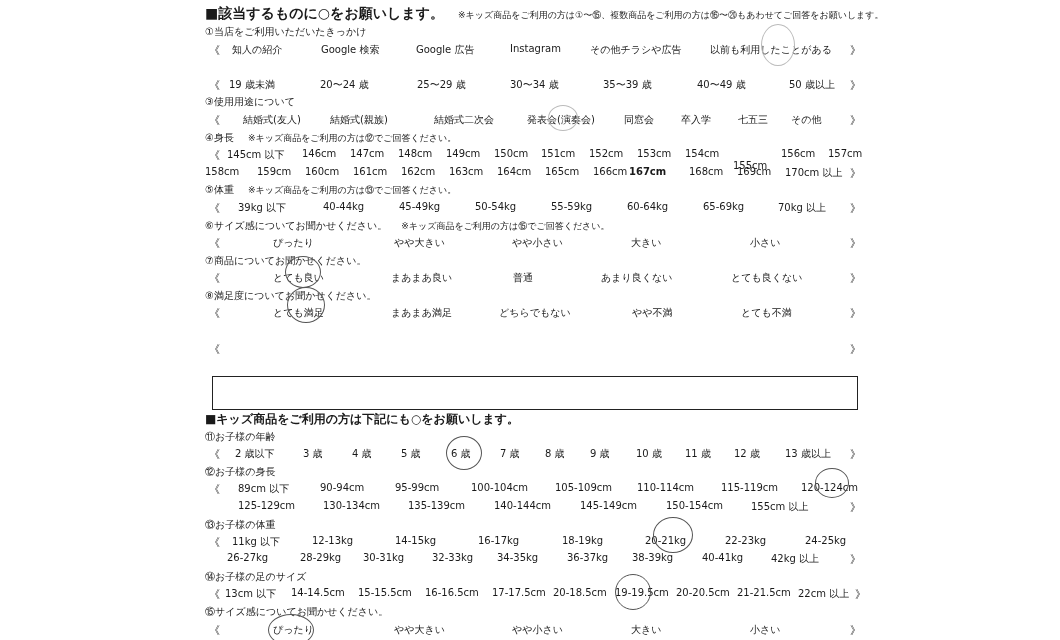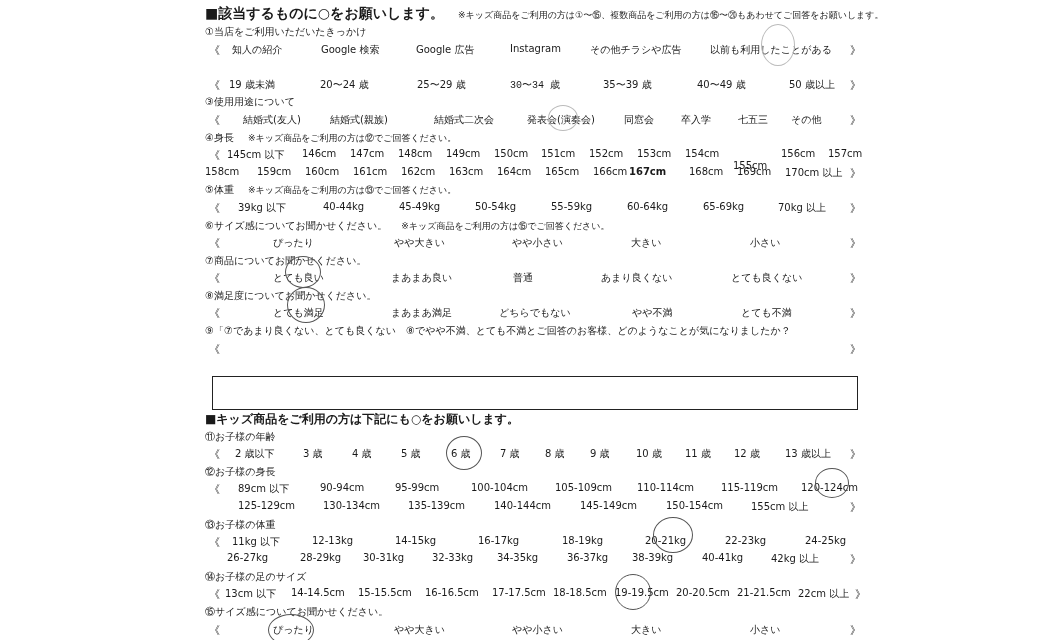--- a/index.html
+++ b/index.html
@@ -39,21 +39,21 @@
     <span class="opt" style="left:505px;">以前も利用したことがある</span>
     <span class="bracket" style="left:645px;">》</span>
   </div>
   <div class="circle faint" style="left:556px;top:24px;width:32px;height:40px;"></div>
 
   <div class="row" style="top:78px;">
     <span class="bracket" style="left:4px;">《</span>
     <span class="opt" style="left:24px;">19 歳未満</span>
     <span class="opt" style="left:115px;">20〜24 歳</span>
     <span class="opt" style="left:212px;">25〜29 歳</span>
-    <span class="opt" style="left:305px;font-family:Liberation Mono, monospace;">30〜34 歳</span>
+    <span class="opt" style="left:305px;">30〜34 歳</span>
     <span class="opt" style="left:398px;">35〜39 歳</span>
     <span class="opt" style="left:492px;">40〜49 歳</span>
     <span class="opt" style="left:584px;">50 歳以上</span>
     <span class="bracket" style="left:645px;">》</span>
   </div>
 
   <div class="line q" style="top:95px;">③使用用途について</div>
   <div class="row" style="top:113px;">
     <span class="bracket" style="left:4px;">《</span>
     <span class="opt" style="left:38px;">結婚式(友人)</span>
@@ -150,21 +150,20 @@
     <span class="bracket" style="left:4px;">《</span>
     <span class="opt" style="left:68px;">とても満足</span>
     <span class="opt" style="left:186px;">まあまあ満足</span>
     <span class="opt" style="left:294px;">どちらでもない</span>
     <span class="opt" style="left:427px;">やや不満</span>
     <span class="opt" style="left:536px;">とても不満</span>
     <span class="bracket" style="left:645px;">》</span>
   </div>
   <div class="circle" style="left:82px;top:287px;width:36px;height:34px;"></div>
 
-  <div class="line q" style="top:324px;">⑨「⑦であまり良くない、とても良くない　⑧でやや不満、とても不満とご回答のお客様、どのようなことが気になりましたか？</div>
   <div class="row" style="top:342px;">
     <span class="bracket" style="left:4px;">《</span>
     <span class="opt" style="left:30px;"></span>
     <span class="bracket" style="left:645px;">》</span>
   </div>
 
   <div class="textbox"><span></span></div>
 
   <div class="line hdr" style="top:412px;font-size:12px;">■キッズ商品をご利用の方は下記にも○をお願いします。</div>
 
@@ -238,21 +237,21 @@
   <div class="circle" style="left:448px;top:517px;width:38px;height:34px;"></div>
 
   <div class="line q" style="top:570px;">⑭お子様の足のサイズ</div>
   <div class="row" style="top:587px;">
     <span class="bracket" style="left:4px;">《</span>
     <span class="opt" style="left:20px;">13cm 以下</span>
     <span class="opt" style="left:86px;">14-14.5cm</span>
     <span class="opt" style="left:153px;">15-15.5cm</span>
     <span class="opt" style="left:220px;">16-16.5cm</span>
     <span class="opt" style="left:287px;">17-17.5cm</span>
-    <span class="opt" style="left:348px;">18-18.5cm</span>
+    <span class="opt" style="left:348px;">20-18.5cm</span>
     <span class="opt" style="left:410px;">19-19.5cm</span>
     <span class="opt" style="left:471px;">20-20.5cm</span>
     <span class="opt" style="left:532px;">21-21.5cm</span>
     <span class="opt" style="left:593px;">22cm 以上</span>
     <span class="bracket" style="left:650px;">》</span>
   </div>
   <div class="circle" style="left:410px;top:574px;width:34px;height:34px;"></div>
 
   <div class="line q" style="top:605px;">⑮サイズ感についてお聞かせください。</div>
   <div class="row" style="top:623px;">

